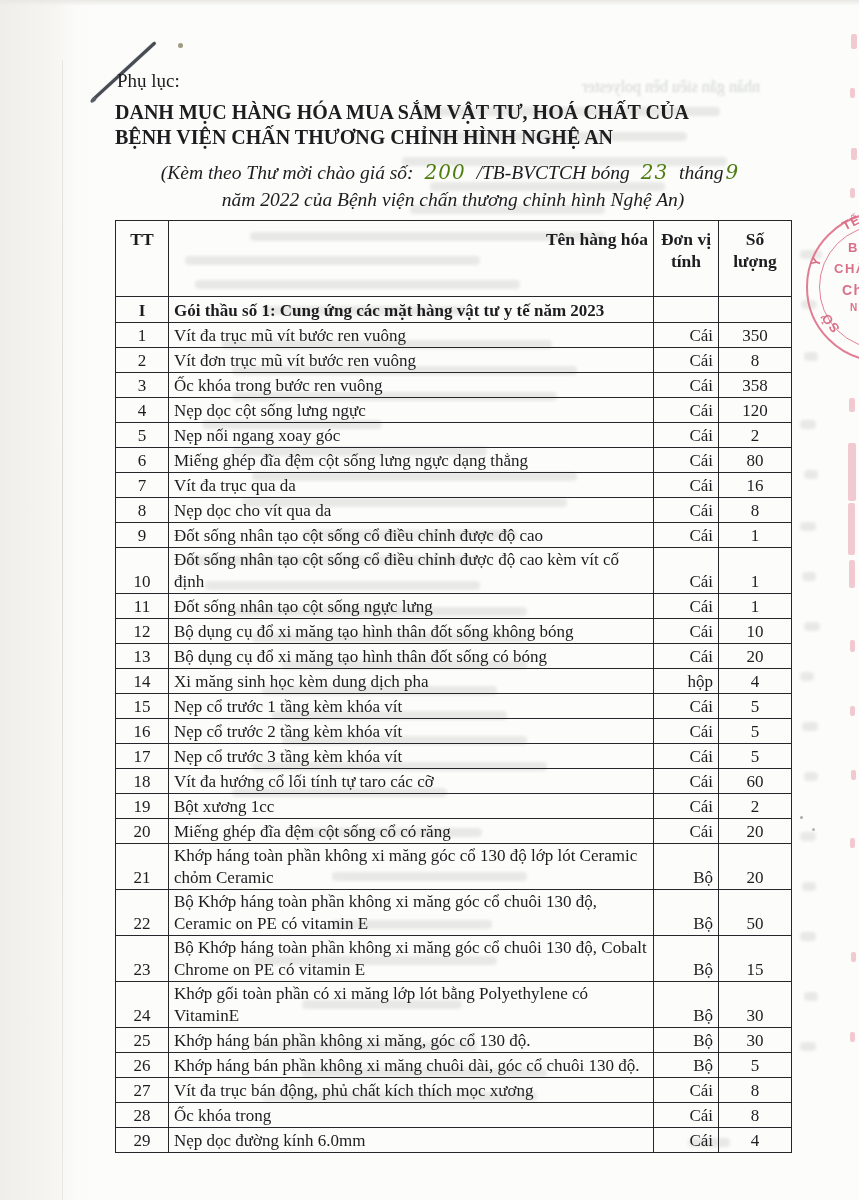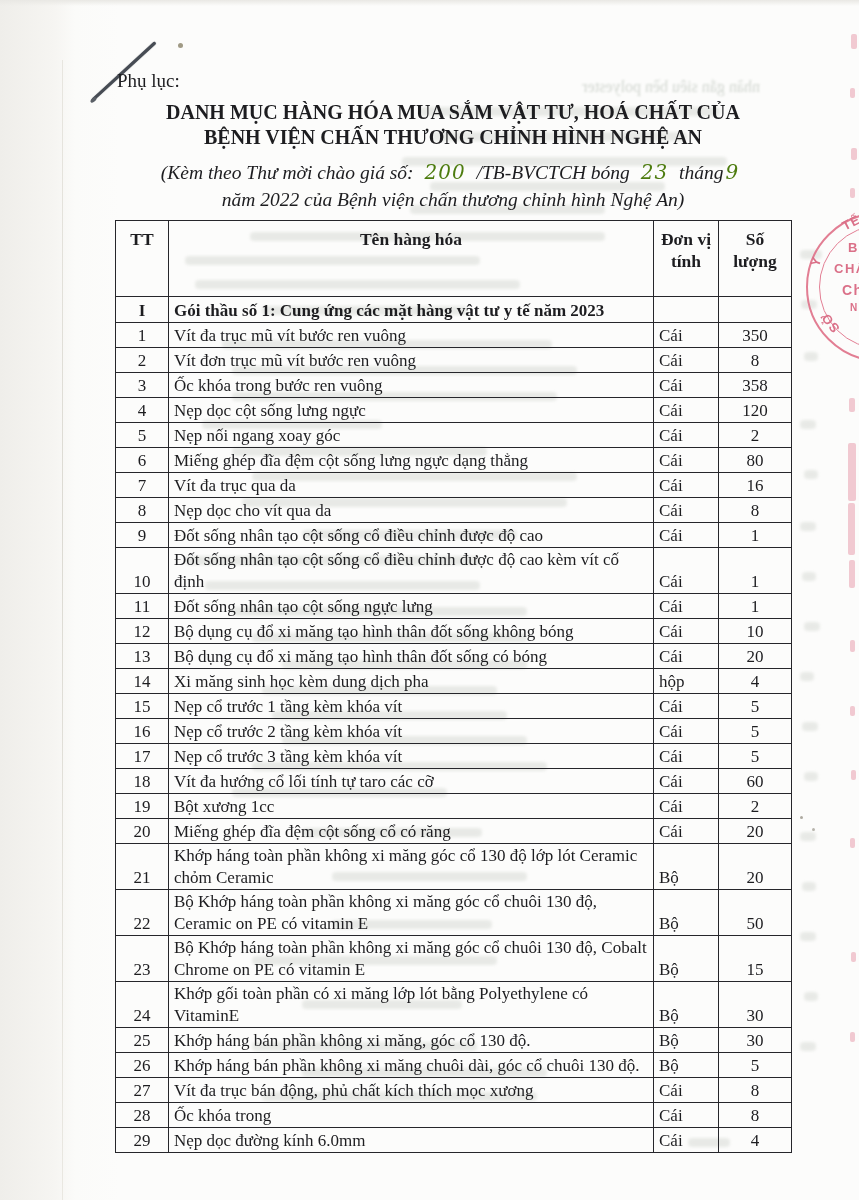--- a/index.html
+++ b/index.html
@@ -44,40 +44,40 @@
   .stamp .cline{position:absolute;font-family:"Liberation Sans","DejaVu Sans",sans-serif;
     font-weight:bold;font-size:13px;letter-spacing:1.5px;color:#d8657f;white-space:nowrap;}
   .stamp .c1{left:42px;top:28px;}
   .stamp .c2{left:28px;top:49px;}
   .stamp .c3{left:36px;top:70px;font-size:14px;}
   .stamp .c4{left:44px;top:90px;font-size:10px;}
 
   
   .content{position:absolute;left:115px;top:70px;width:676px;}
   .appendix{font-size:19px;margin:0 0 8px 2px;}
-  .doc-title{text-align:center;font-weight:bold;font-size:20px;line-height:25px;margin:2px 0 9px 0;}
+  .doc-title{text-align:left;font-weight:bold;font-size:20px;line-height:25px;margin:2px 0 9px 0;}
   .doc-sub{text-align:center;font-style:italic;font-size:19.5px;line-height:27px;margin:0 0 7px 0;}
   .hand{font-style:italic;color:#4d7c0f;font-size:20px;
     font-family:"DejaVu Serif",serif;letter-spacing:1px;padding:0 6px;}
   .hand.m{padding-left:2px;}
 
   table.goods{border-collapse:collapse;width:676px;table-layout:fixed;}
   table.goods col.c-tt{width:53px;}
   table.goods col.c-name{width:485px;}
   table.goods col.c-unit{width:65px;}
   table.goods col.c-qty{width:73px;}
   table.goods th,table.goods td{border:1.6px solid #26262b;font-size:17px;line-height:21.5px;
     padding:1px 5px;overflow:hidden;}
   table.goods th{font-size:17.5px;vertical-align:top;padding-top:8px;height:66px;}
   th.h-tt{text-align:center;}
-  th.h-name{text-align:center;padding-left:9px;}
+  th.h-name{text-align:right;padding-left:9px;}
   th.h-unit,th.h-qty{text-align:center;}
   td.tt{text-align:center;vertical-align:bottom;}
   td.name{text-align:left;padding:1px 8px;vertical-align:bottom;}
-  td.unit{text-align:left;vertical-align:bottom;}
+  td.unit{text-align:right;vertical-align:bottom;}
   td.qty{text-align:center;vertical-align:bottom;}
   tr.item td{height:22px;}
   tr.section td{font-weight:bold;height:23px;}
 </style>
 </head>
 <body>
 
 <div class="topshade"></div>
 <div class="crease"></div>
 

